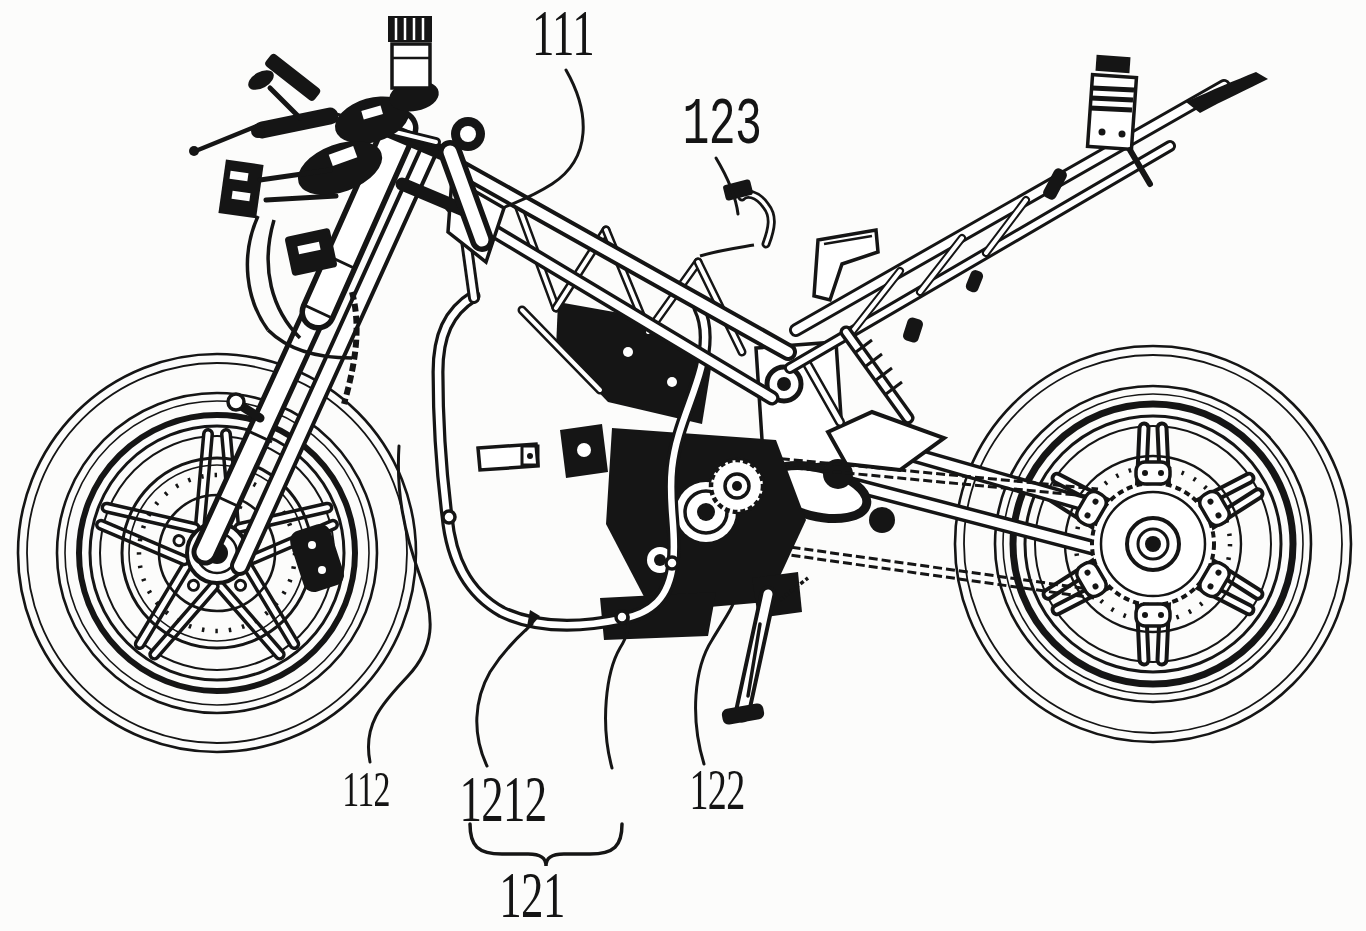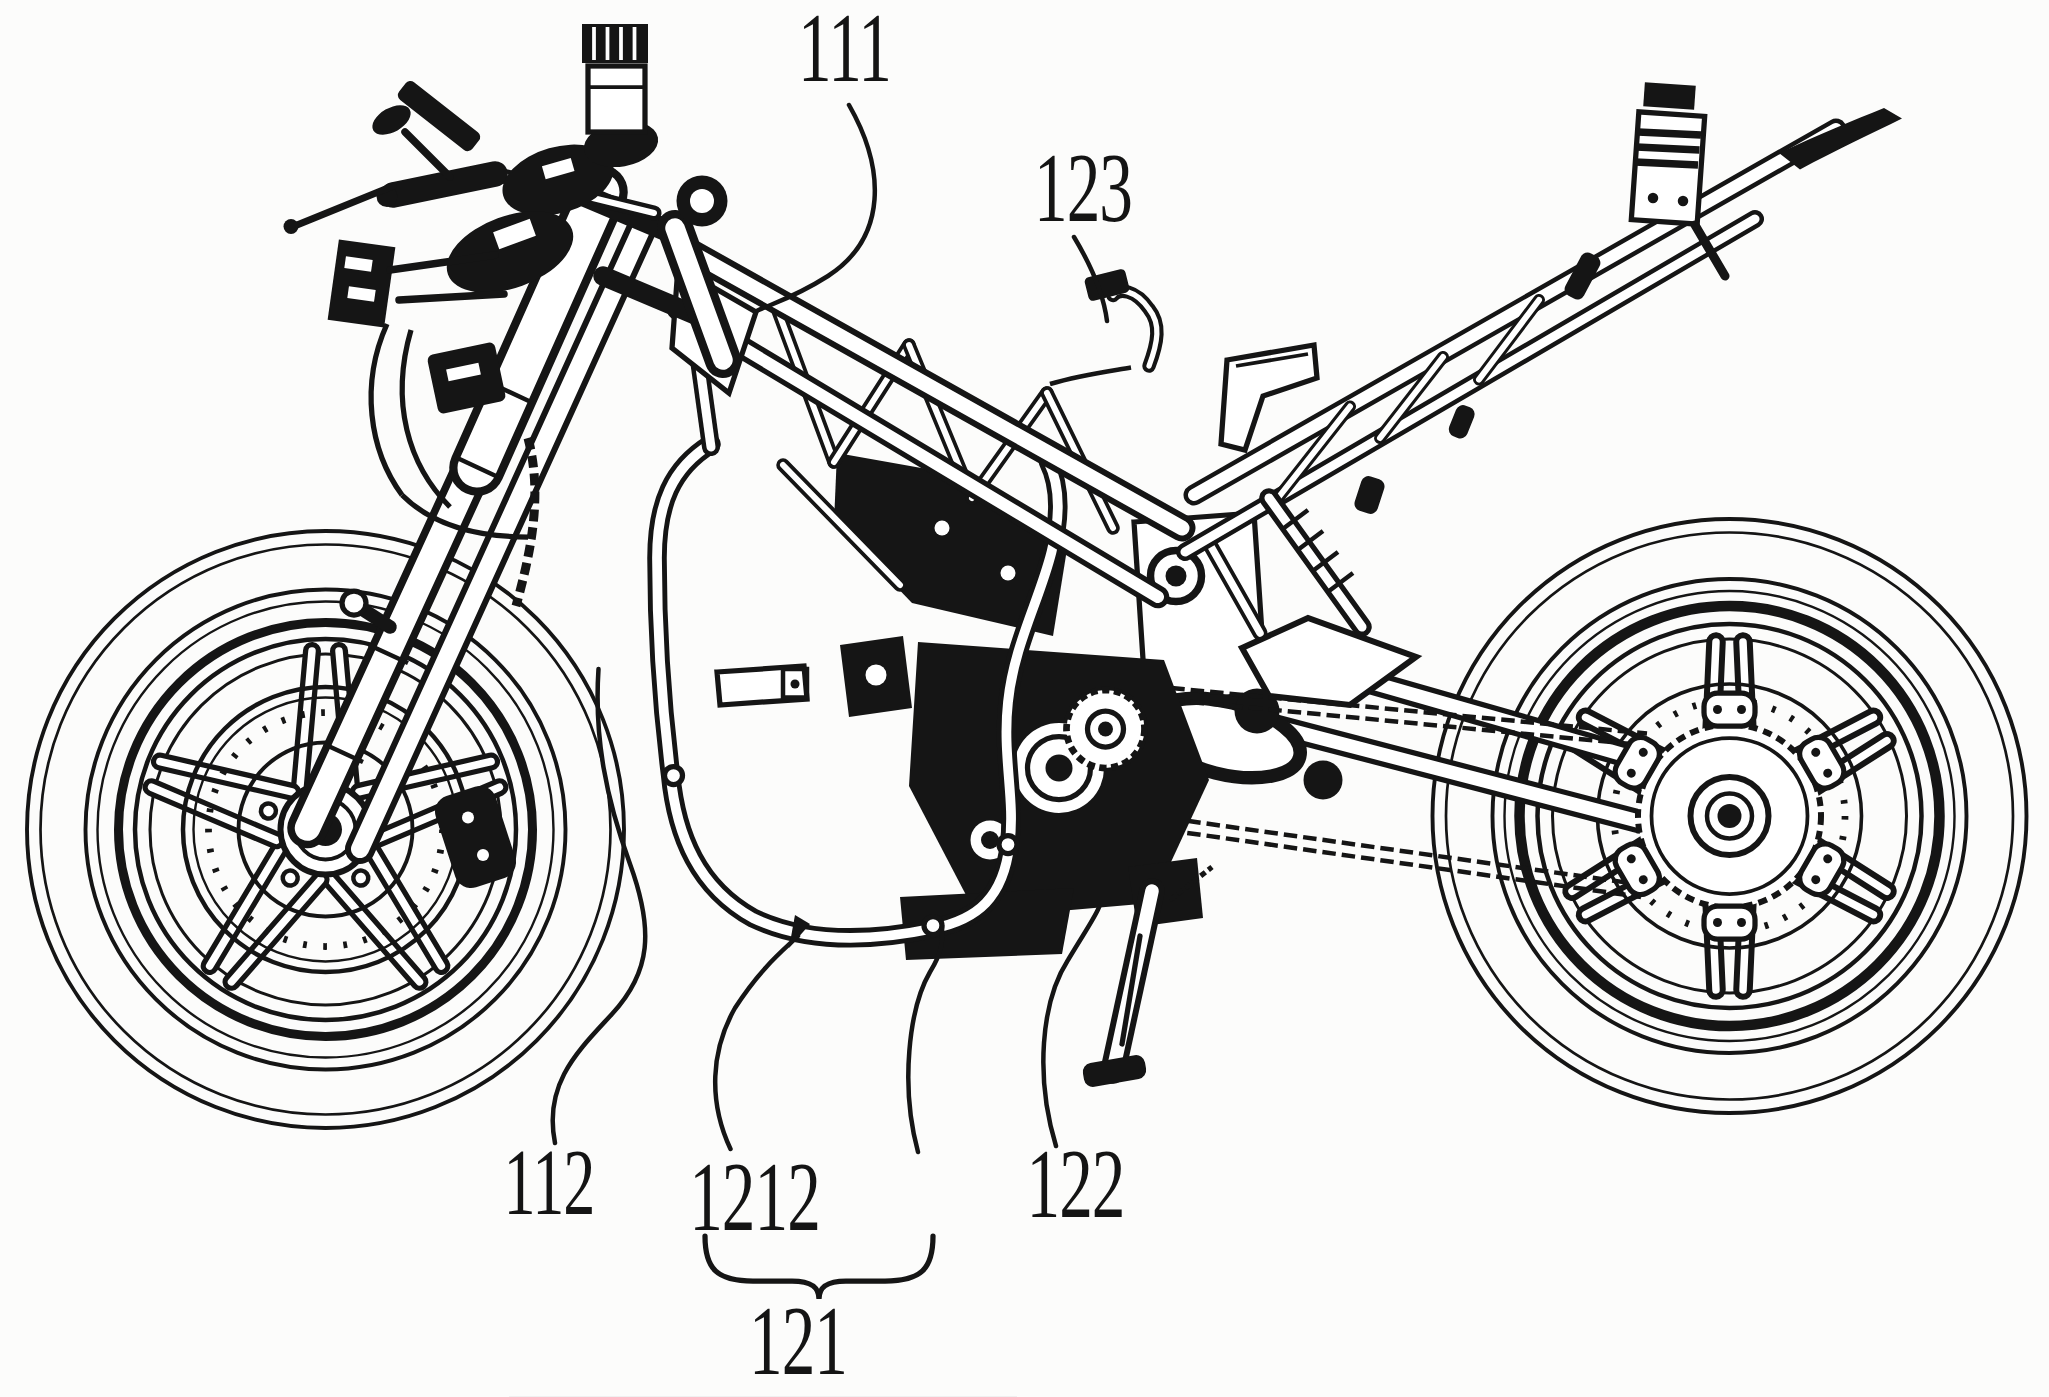--- a/index.html
+++ b/index.html
@@ -15,25 +15,25 @@
     position:absolute;
     transform:translate(-50%,-50%);
     color:#141414;
     font-size:66px;
     line-height:1;
     white-space:nowrap;
     user-select:none;
   }
   .lbl>span{display:inline-block;transform:scaleX(.68);letter-spacing:-1px;}
   .lbl-111 {left:563px;top:33px;}
-  .lbl-123 {left:722px;top:126px;}
-  .lbl-112 {left:366px;top:789px;font-size:63px;}
+  .lbl-123 {left:722px;top:126px;font-family:Liberation Mono, monospace;}
+  .lbl-112 {left:366px;top:789px;font-size:50px;}
   .lbl-1212{left:503px;top:799px;font-size:66px;}
   .lbl-1211{left:618px;top:801px;font-size:62px;}
-  .lbl-122 {left:717px;top:790px;font-size:66px;}
+  .lbl-122 {left:717px;top:790px;font-size:56px;}
   .lbl-121 {left:532px;top:895px;}
 </style>
 </head>
 <body>
 
 <div class="canvas">
 
 <svg width="1366" height="931" viewBox="0 0 1366 931">
   <defs>
     <g id="fsp">

